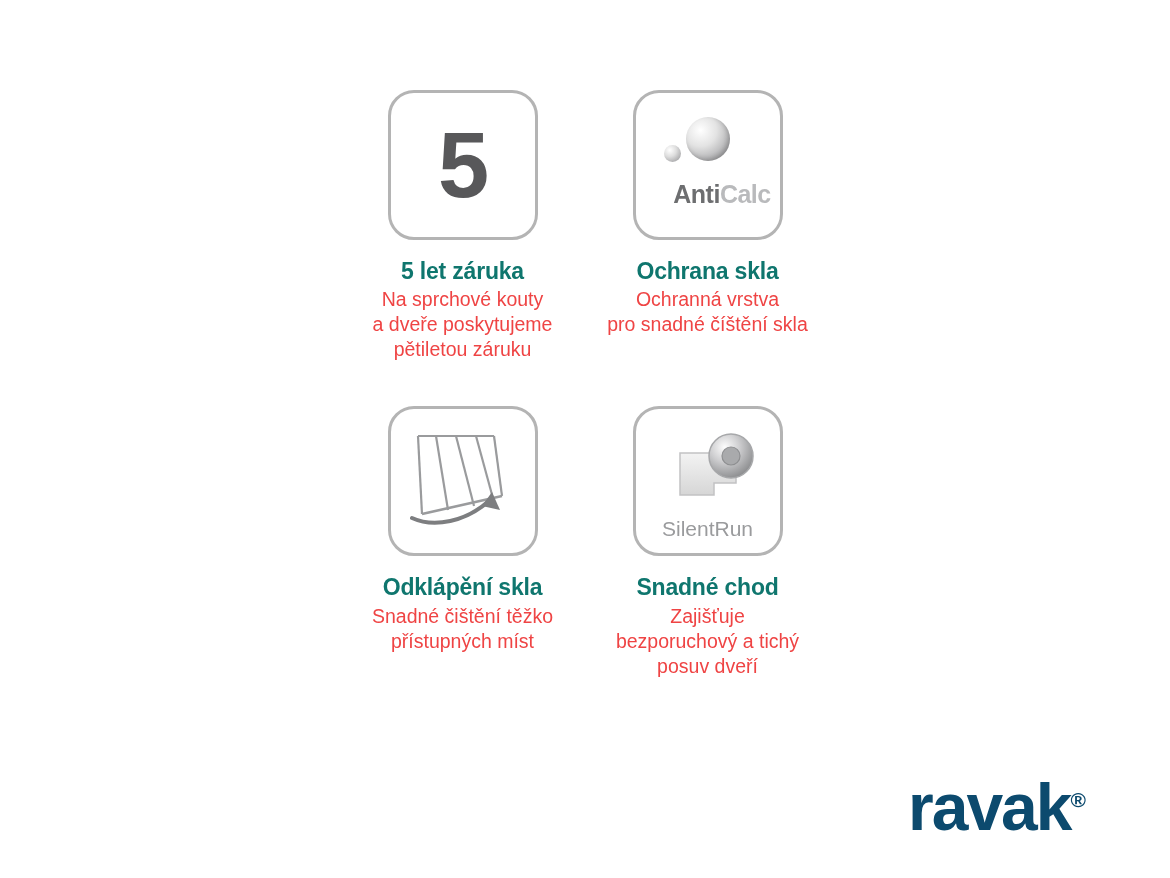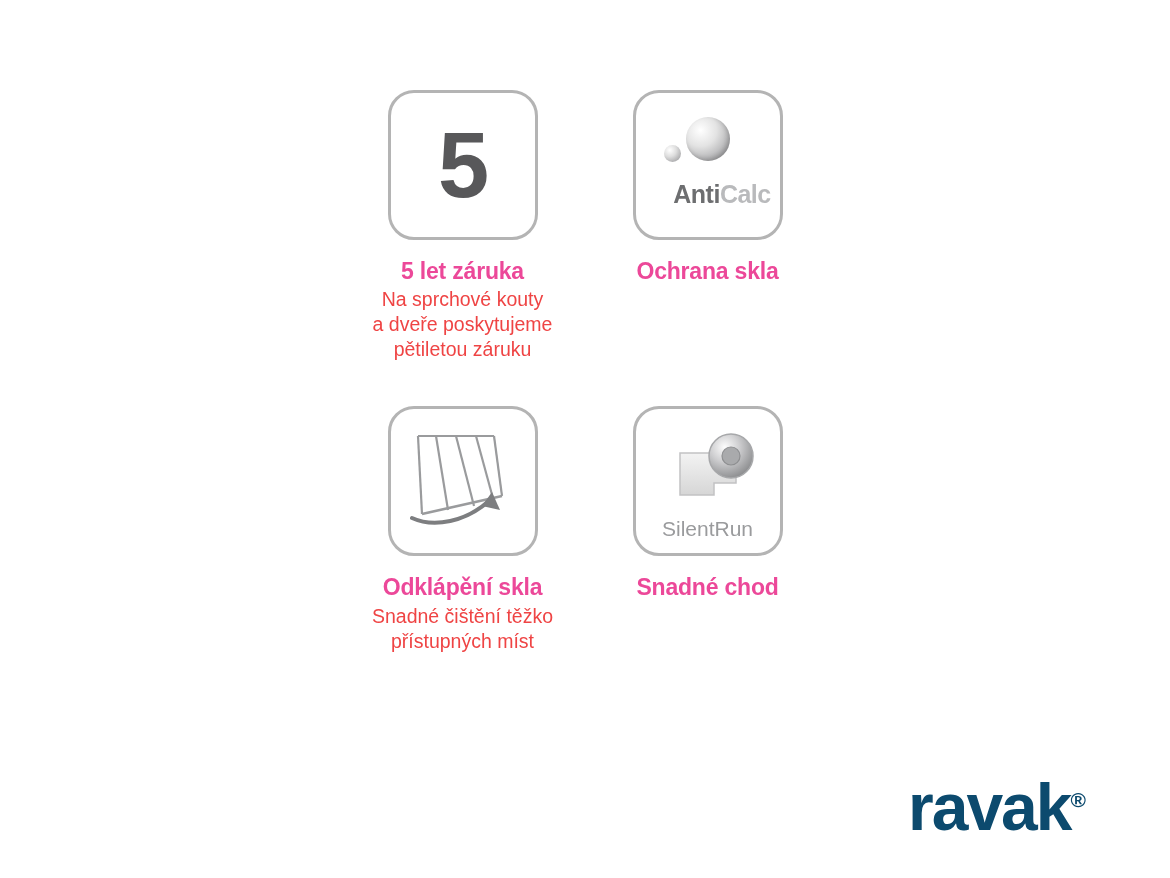--- a/index.html
+++ b/index.html
@@ -53,21 +53,21 @@
     align-items: center;
     justify-content: center;
     position: relative;
     background: #ffffff;
   }
 
   .feature-title {
     margin-top: 18px;
     font-size: 23px;
     font-weight: bold;
-    color: #ec4899;
+    color: #0f766e;
     letter-spacing: -0.2px;
     line-height: 1.15;
   }
 
   .feature-desc {
     margin-top: 3px;
     font-size: 19.5px;
     line-height: 1.28;
     color: #ef4444;
   }
@@ -176,20 +176,22 @@
 
     <div class="feature">
       <div class="icon-box">
         <div class="anticalc">
           <div class="drop-big"></div>
           <div class="drop-small"></div>
           <div class="ac-label"><span class="ac-dark">Anti</span><span class="ac-light">Calc</span></div>
         </div>
       </div>
       <div class="feature-title">Ochrana skla</div>
+      <div class="feature-desc" style="white-space:pre-line">Ochranná vrstva
+pro snadné číštění skla</div>
     </div>
 
     <div class="feature">
       <div class="icon-box">
         <svg class="tilt-svg" width="118" height="118" viewBox="0 0 118 118">
           <g stroke="#9a9b9d" stroke-width="2.2" fill="none">
             <line x1="14" y1="14" x2="18" y2="92"></line>
             <line x1="32" y1="14" x2="44" y2="88"></line>
             <line x1="52" y1="14" x2="70" y2="84"></line>
             <line x1="72" y1="14" x2="90" y2="80"></line>
@@ -224,19 +226,22 @@
               </radialGradient>
             </defs>
             <path d="M44 44 L100 44 L100 74 L78 74 L78 86 L44 86 Z" fill="url(#brGrad)" stroke="#c2c2c4" stroke-width="1.5"></path>
             <circle cx="95" cy="47" r="22" fill="url(#wheelGrad)" stroke="#a7a8aa" stroke-width="1.5"></circle>
             <circle cx="95" cy="47" r="9" fill="#a9aaac" stroke="#8e8f91" stroke-width="1.2"></circle>
           </svg>
           <div class="sr-label">SilentRun</div>
         </div>
       </div>
       <div class="feature-title">Snadné chod</div>
+      <div class="feature-desc" style="white-space:pre-line">Zajišťuje
+bezporuchový a tichý
+posuv dveří</div>
     </div>
 
   </div>
 
   <div class="logo"><span>ravak</span><span class="reg">®</span></div>
 
 </div>
 
 </body></html>

